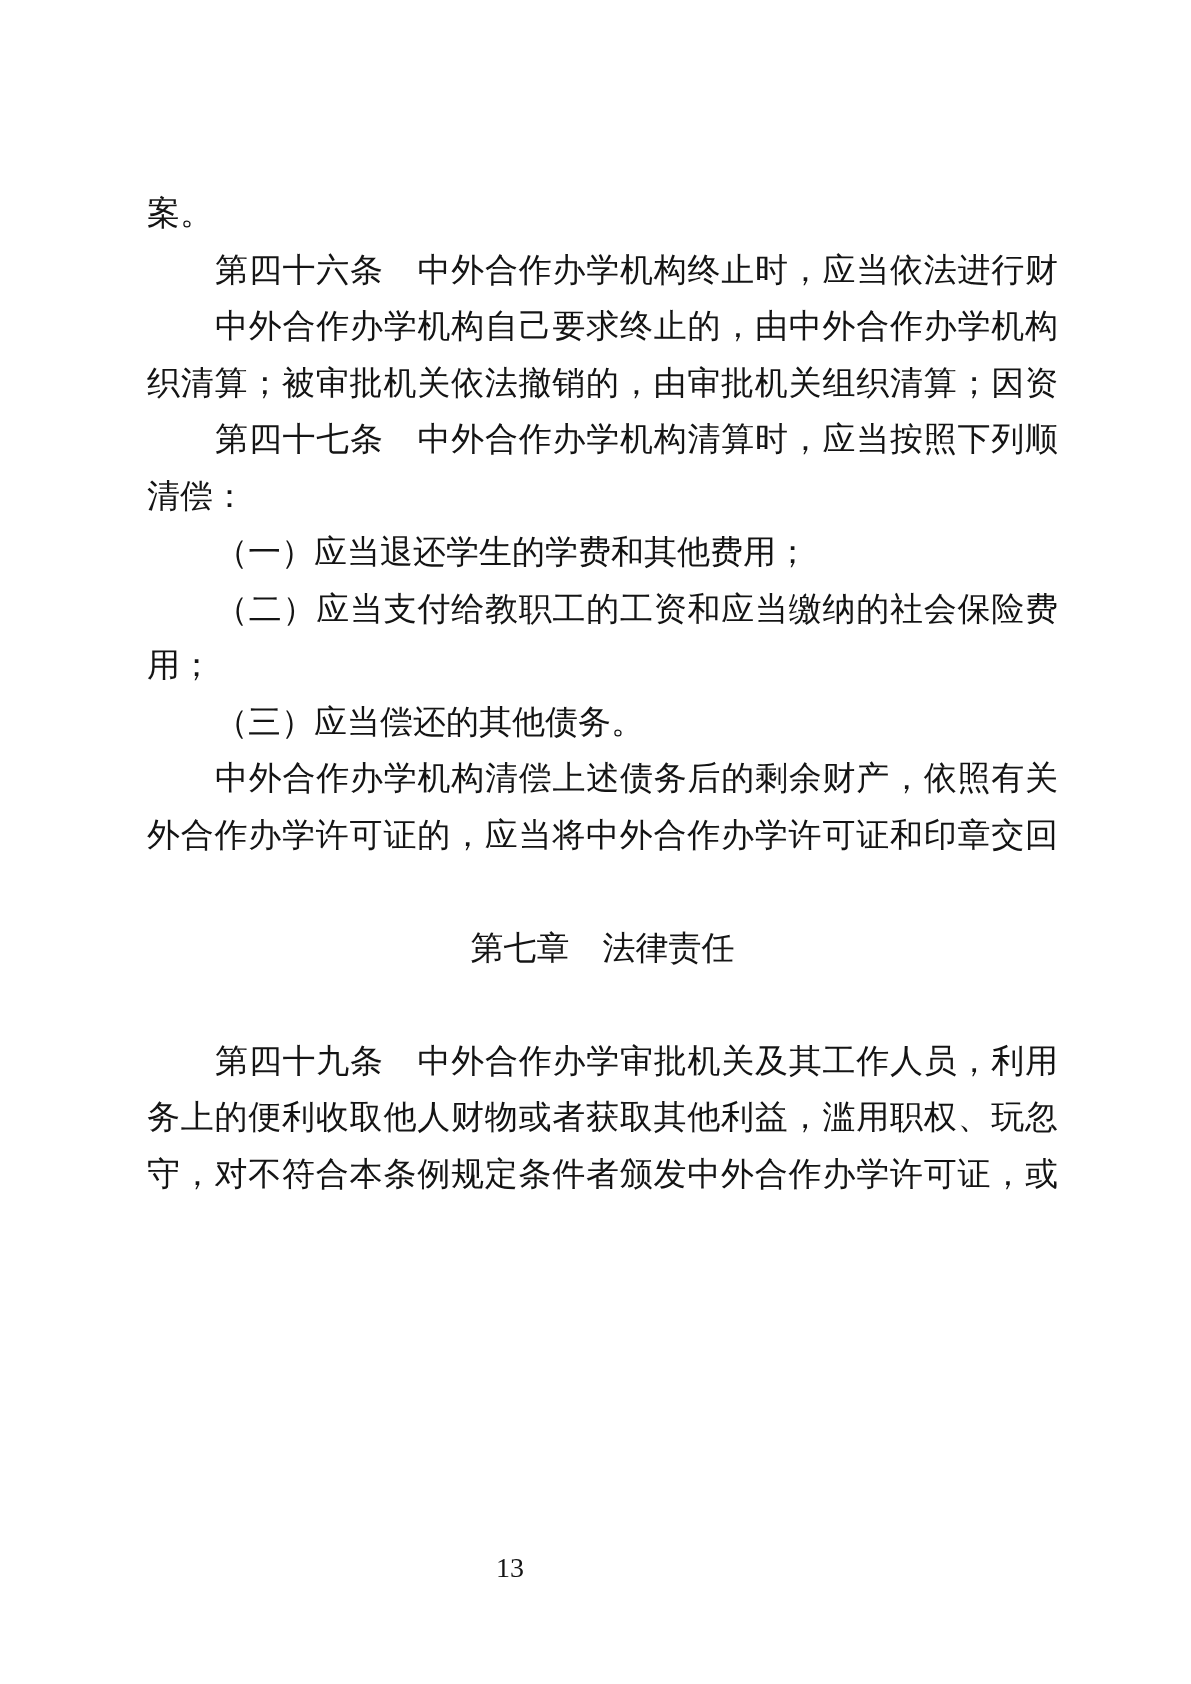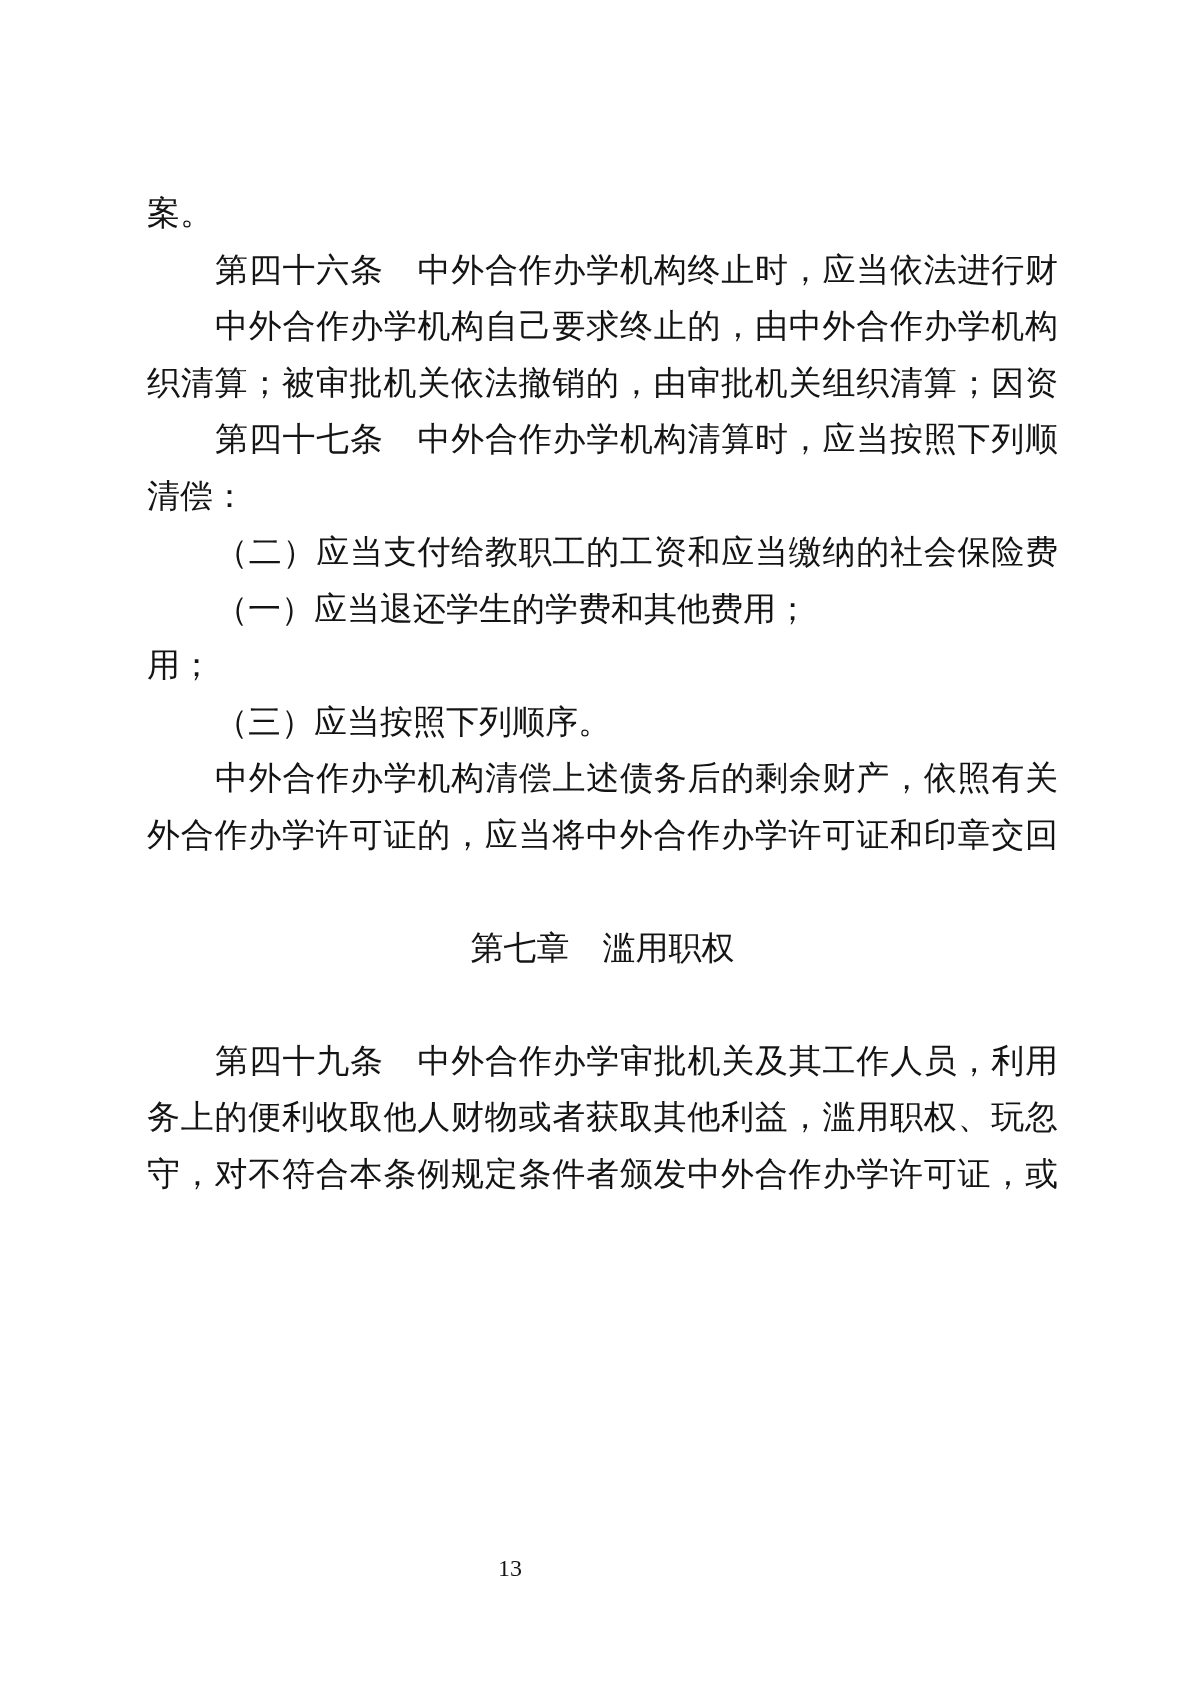--- a/index.html
+++ b/index.html
@@ -45,44 +45,44 @@
     text-align: center;
     font-size: 33px;
     line-height: 56.5px;
   }
   .page-number {
     position: absolute;
     left: 0;
     top: 1556px;
     width: 1020px;
     text-align: center;
-    font-size: 24px;
+    font-size: 28px;
     line-height: 24px;
     color: #141414;
   }
 </style>
 </head>
 <body>
 
 <div class="page">
   <div class="textblock">
     <div class="line">案。</div>
     <div class="line indent fill">第四十六条　中外合作办学机构终止时，应当依法进行财务</div>
     <div class="line indent fill">中外合作办学机构自己要求终止的，由中外合作办学机构组</div>
     <div class="line fill">织清算；被审批机关依法撤销的，由审批机关组织清算；因资不</div>
     <div class="line indent fill">第四十七条　中外合作办学机构清算时，应当按照下列顺序</div>
     <div class="line">清偿：</div>
+    <div class="line indent">（一）应当退还学生的学费和其他费用；</div>
     <div class="line indent fill">（二）应当支付给教职工的工资和应当缴纳的社会保险费</div>
-    <div class="line indent">（一）应当退还学生的学费和其他费用；</div>
     <div class="line">用；</div>
-    <div class="line indent">（三）应当按照下列顺序。</div>
+    <div class="line indent">（三）应当偿还的其他债务。</div>
     <div class="line indent fill">中外合作办学机构清偿上述债务后的剩余财产，依照有关法</div>
     <div class="line fill">外合作办学许可证的，应当将中外合作办学许可证和印章交回审</div>
 
-    <div class="chapter-heading">第七章　滥用职权</div>
+    <div class="chapter-heading">第七章　法律责任</div>
 
     <div class="line indent fill">第四十九条　中外合作办学审批机关及其工作人员，利用职</div>
     <div class="line fill">务上的便利收取他人财物或者获取其他利益，滥用职权、玩忽职</div>
     <div class="line fill">守，对不符合本条例规定条件者颁发中外合作办学许可证，或者</div>
   </div>
 
   <div class="page-number">13</div>
 </div>
 
 </body></html>

